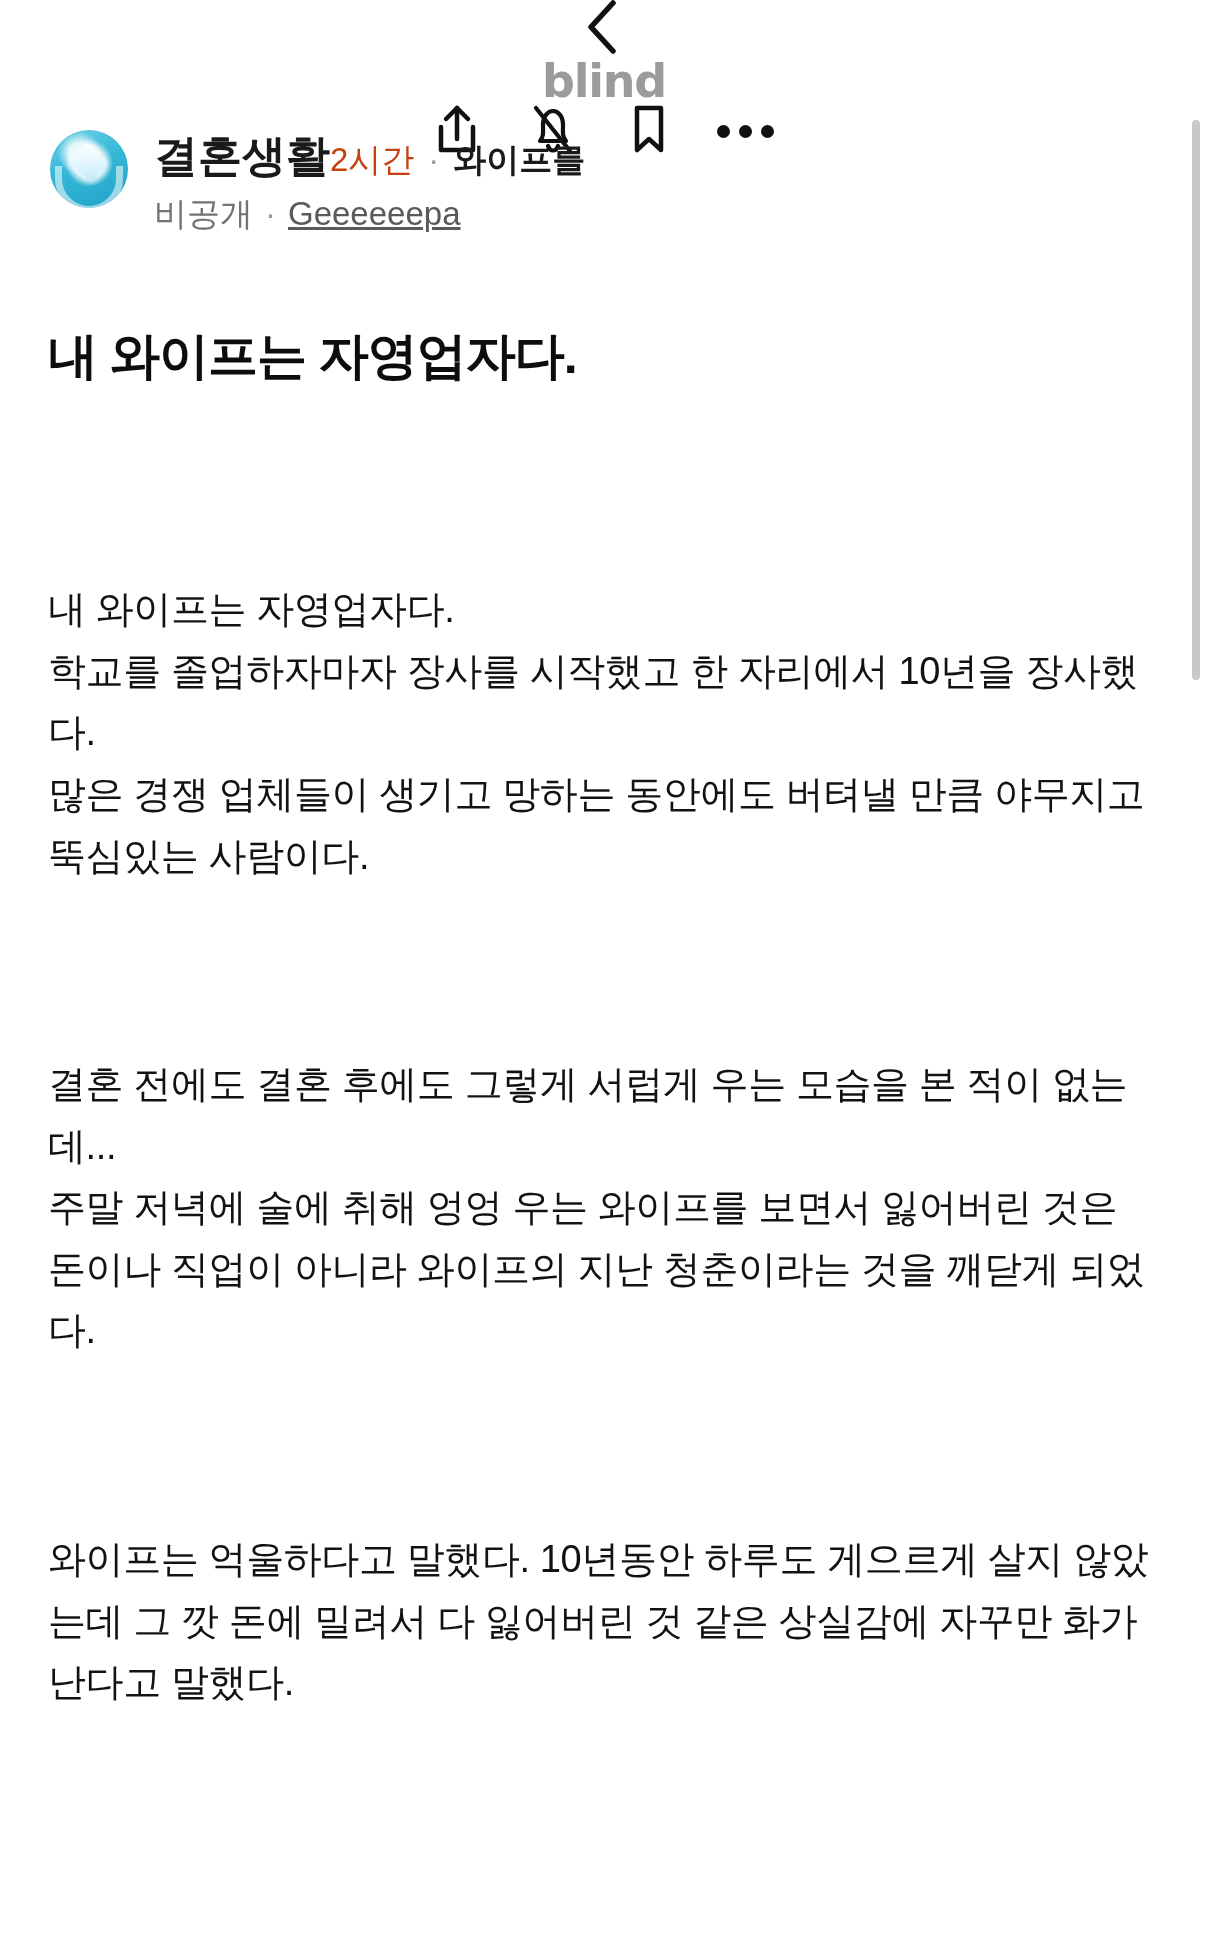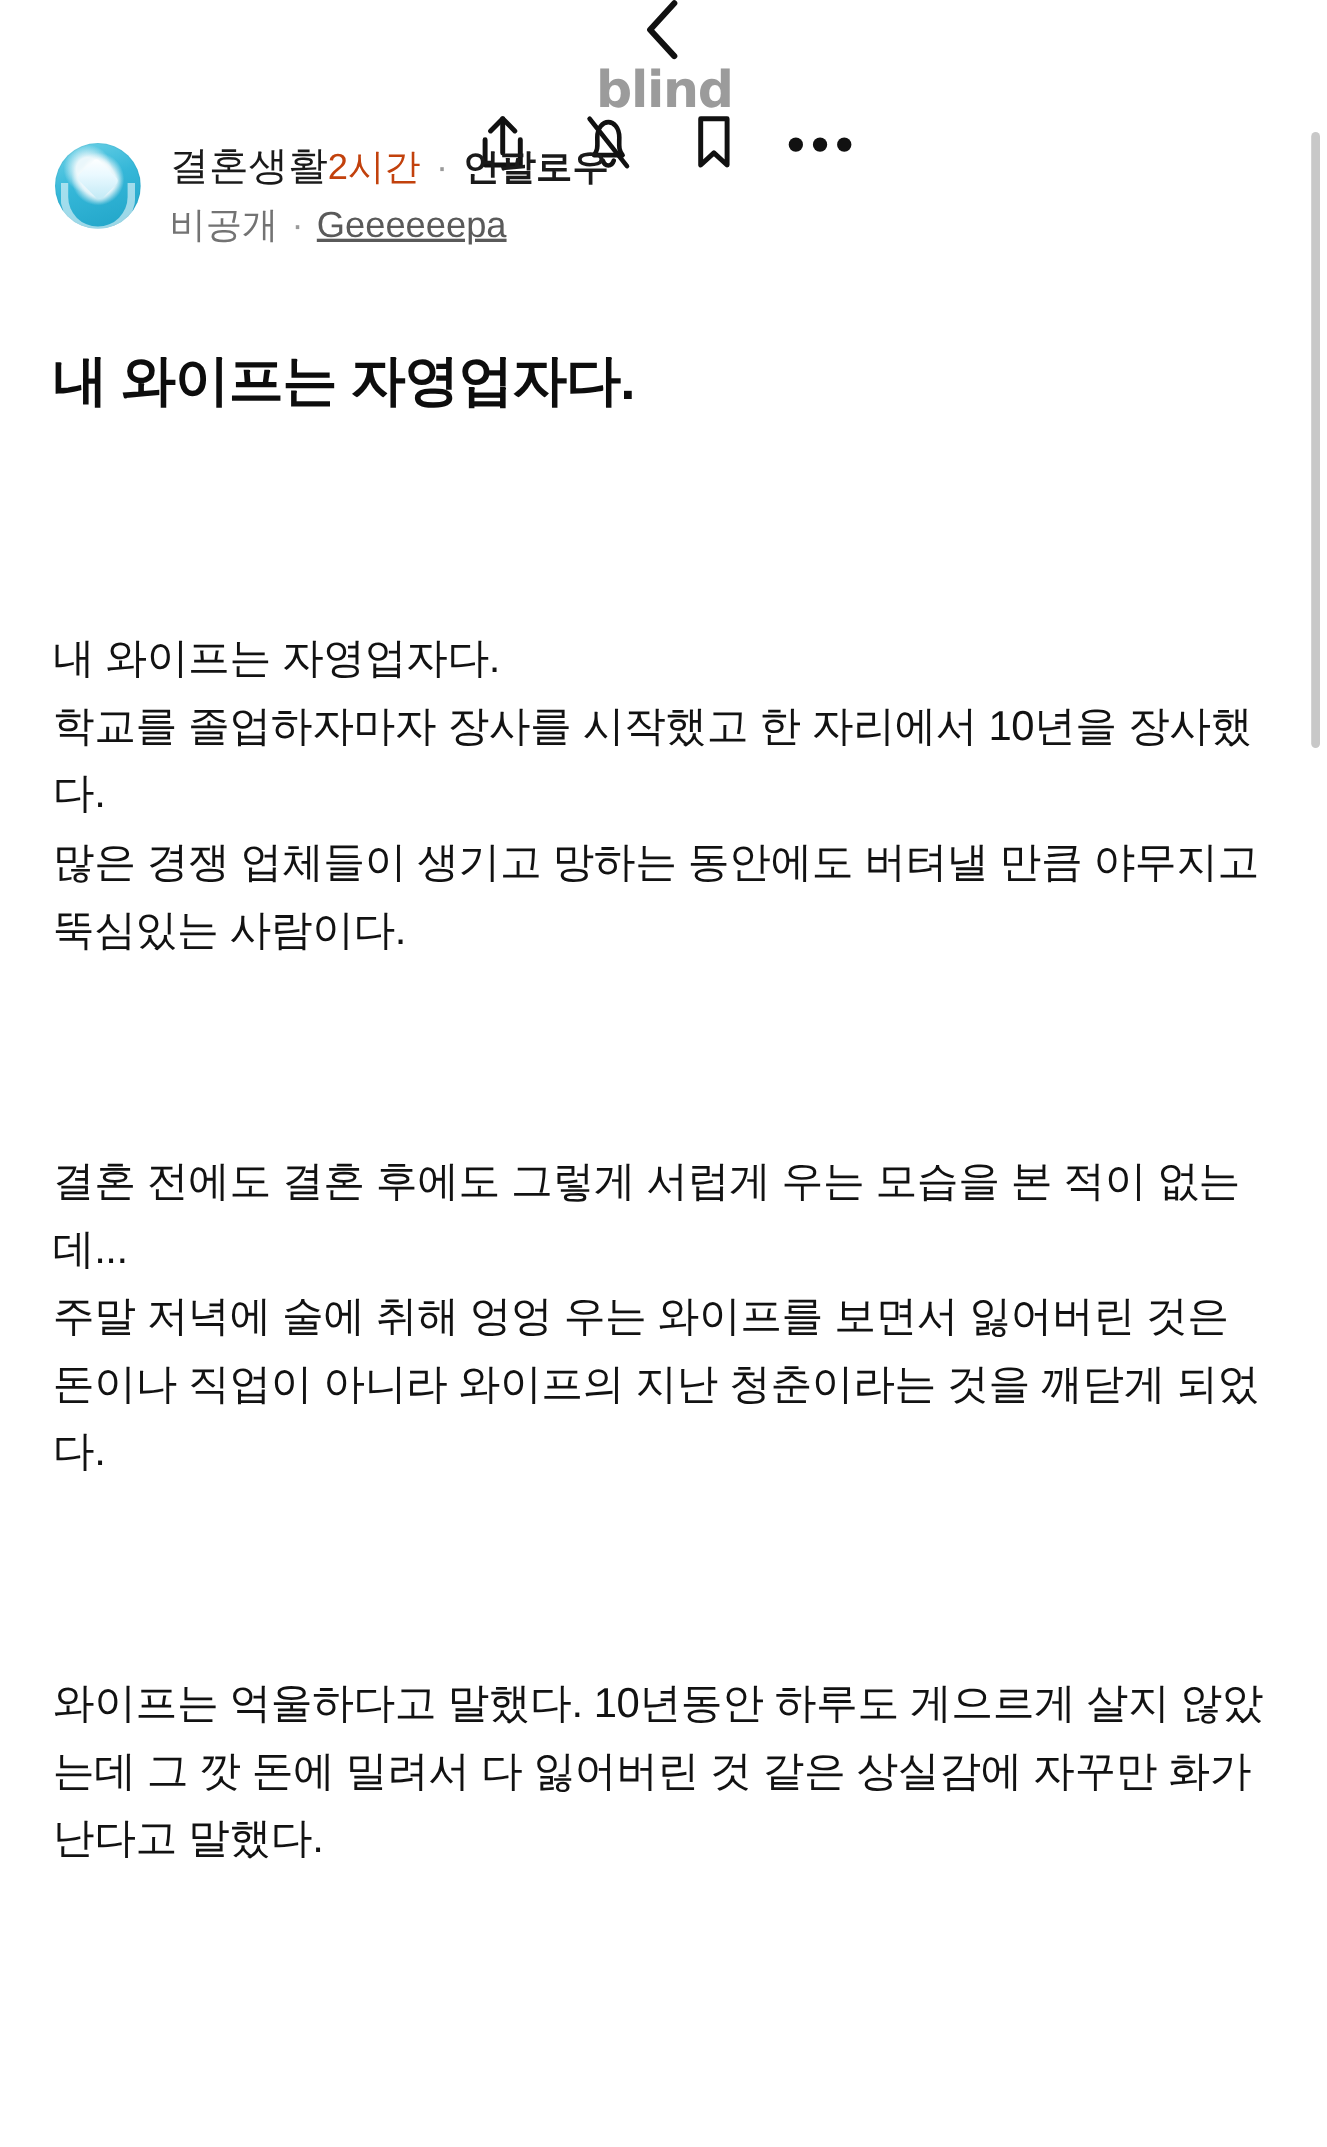--- a/index.html
+++ b/index.html
@@ -120,22 +120,22 @@
     margin-left: 26px;
     padding-top: 2px;
   }
   .meta-row1 {
     display: flex;
     align-items: baseline;
     flex-wrap: nowrap;
     line-height: 1.25;
   }
   .topic {
-    font-size: 36px;
-    font-weight: 400;
+    font-size: 44px;
+    font-weight: 700;
     color: #1a1a1a;
   }
   .time {
     font-size: 33px;
     color: #c2410c;
     font-weight: 400;
   }
   .dot-sep {
     font-size: 33px;
     color: #9a9a9a;
@@ -261,21 +261,21 @@
   </div>
 </div>
 
 <div class="post-meta">
   <div class="avatar"></div>
   <div class="meta-text">
     <div class="meta-row1">
       <span class="topic">결혼생활</span>
       <span class="time">2시간</span>
       <span class="dot-sep">·</span>
-      <span class="follow">언팔로우</span>
+      <span class="follow">와이프를</span>
     </div>
     <div class="meta-row2">
       <span class="privacy">비공개</span>
       <span class="sep2">·</span>
       <span class="author">Geeeeeepa</span>
     </div>
   </div>
 </div>
 
 <h1 class="post-title">내 와이프는 자영업자다.</h1>

